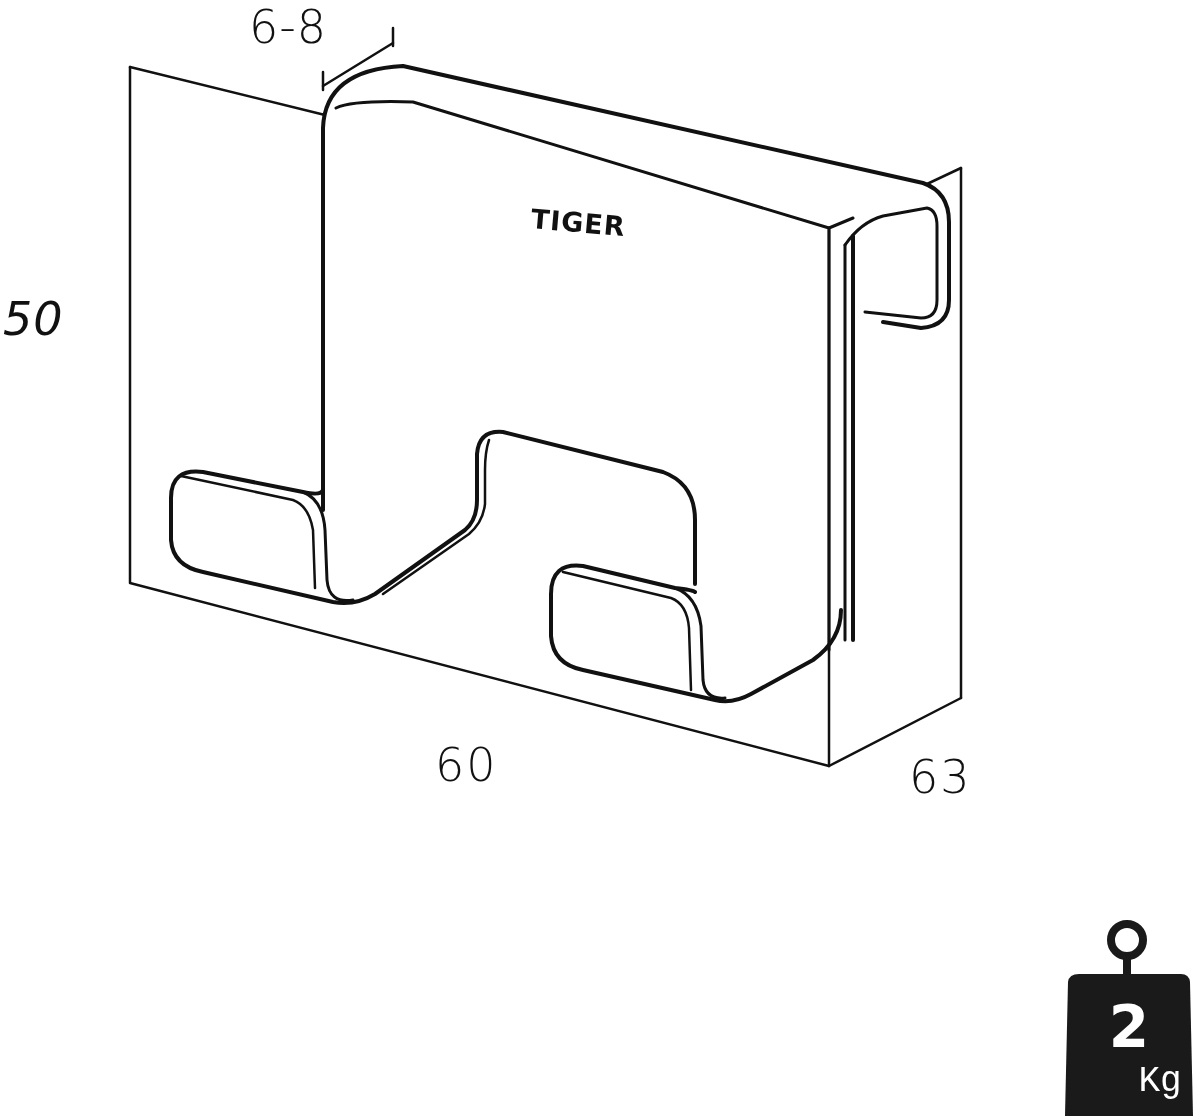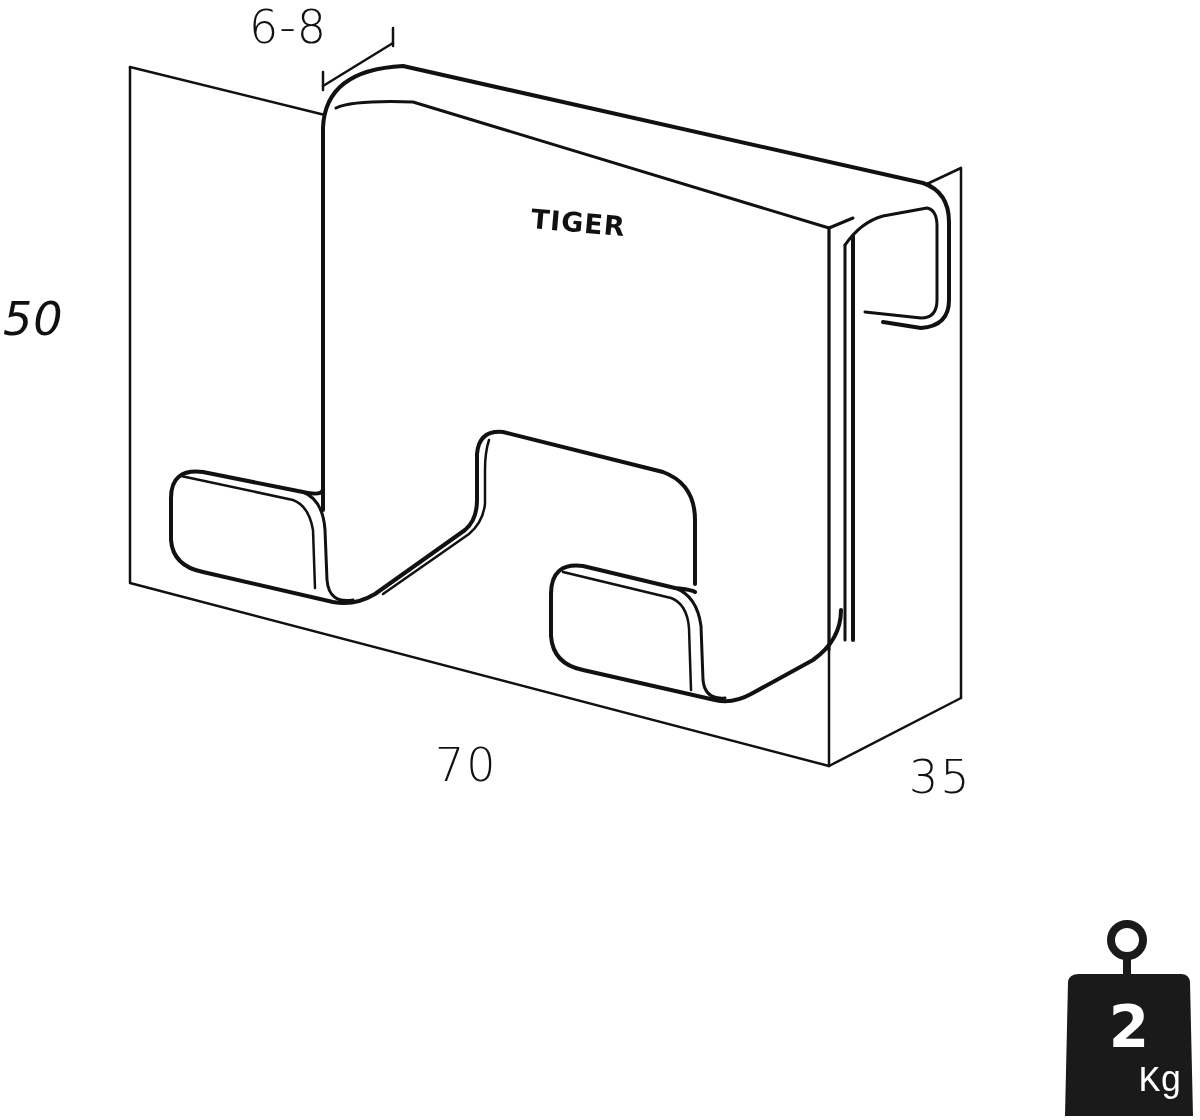--- a/index.html
+++ b/index.html
@@ -61,22 +61,22 @@
       <g stroke-width="4">
         <path d="M692,592 Q690,590 672,588 L580,566 Q548,562 548,594 L548,636 Q550,664 580,670 L712,700 Q730,704 748,694 L810,660 Q838,640 838,610"></path>
         <path d="M672,588 Q694,596 698,626 L700,680 Q702,700 722,698" stroke-width="3"></path>
         <path d="M560,572 L668,598 Q684,604 686,628 L688,690" stroke-width="2.5"></path>
       </g>
     </g>
   </svg>
 
   <div class="dim" id="dim-depth">6-8</div>
   <div class="dim" id="dim-height">50</div>
-  <div class="dim" id="dim-width">70</div>
-  <div class="dim" id="dim-door">35</div>
+  <div class="dim" id="dim-width">60</div>
+  <div class="dim" id="dim-door">63</div>
 
   <div class="brand">TIGER</div>
 
   <div class="weight-badge">
     <svg width="128" height="200" viewBox="0 0 128 200">
       <circle cx="62" cy="24" r="16" fill="none" stroke="#1a1a1a" stroke-width="8"></circle>
       <rect x="58" y="38" width="8" height="20" fill="#1a1a1a"></rect>
       <path d="M14,58 L116,58 Q124,58 125,66 L128,200 L0,200 L3,66 Q4,58 14,58 Z" fill="#1a1a1a"></path>
     </svg>
     <div class="weight-num">2</div>

